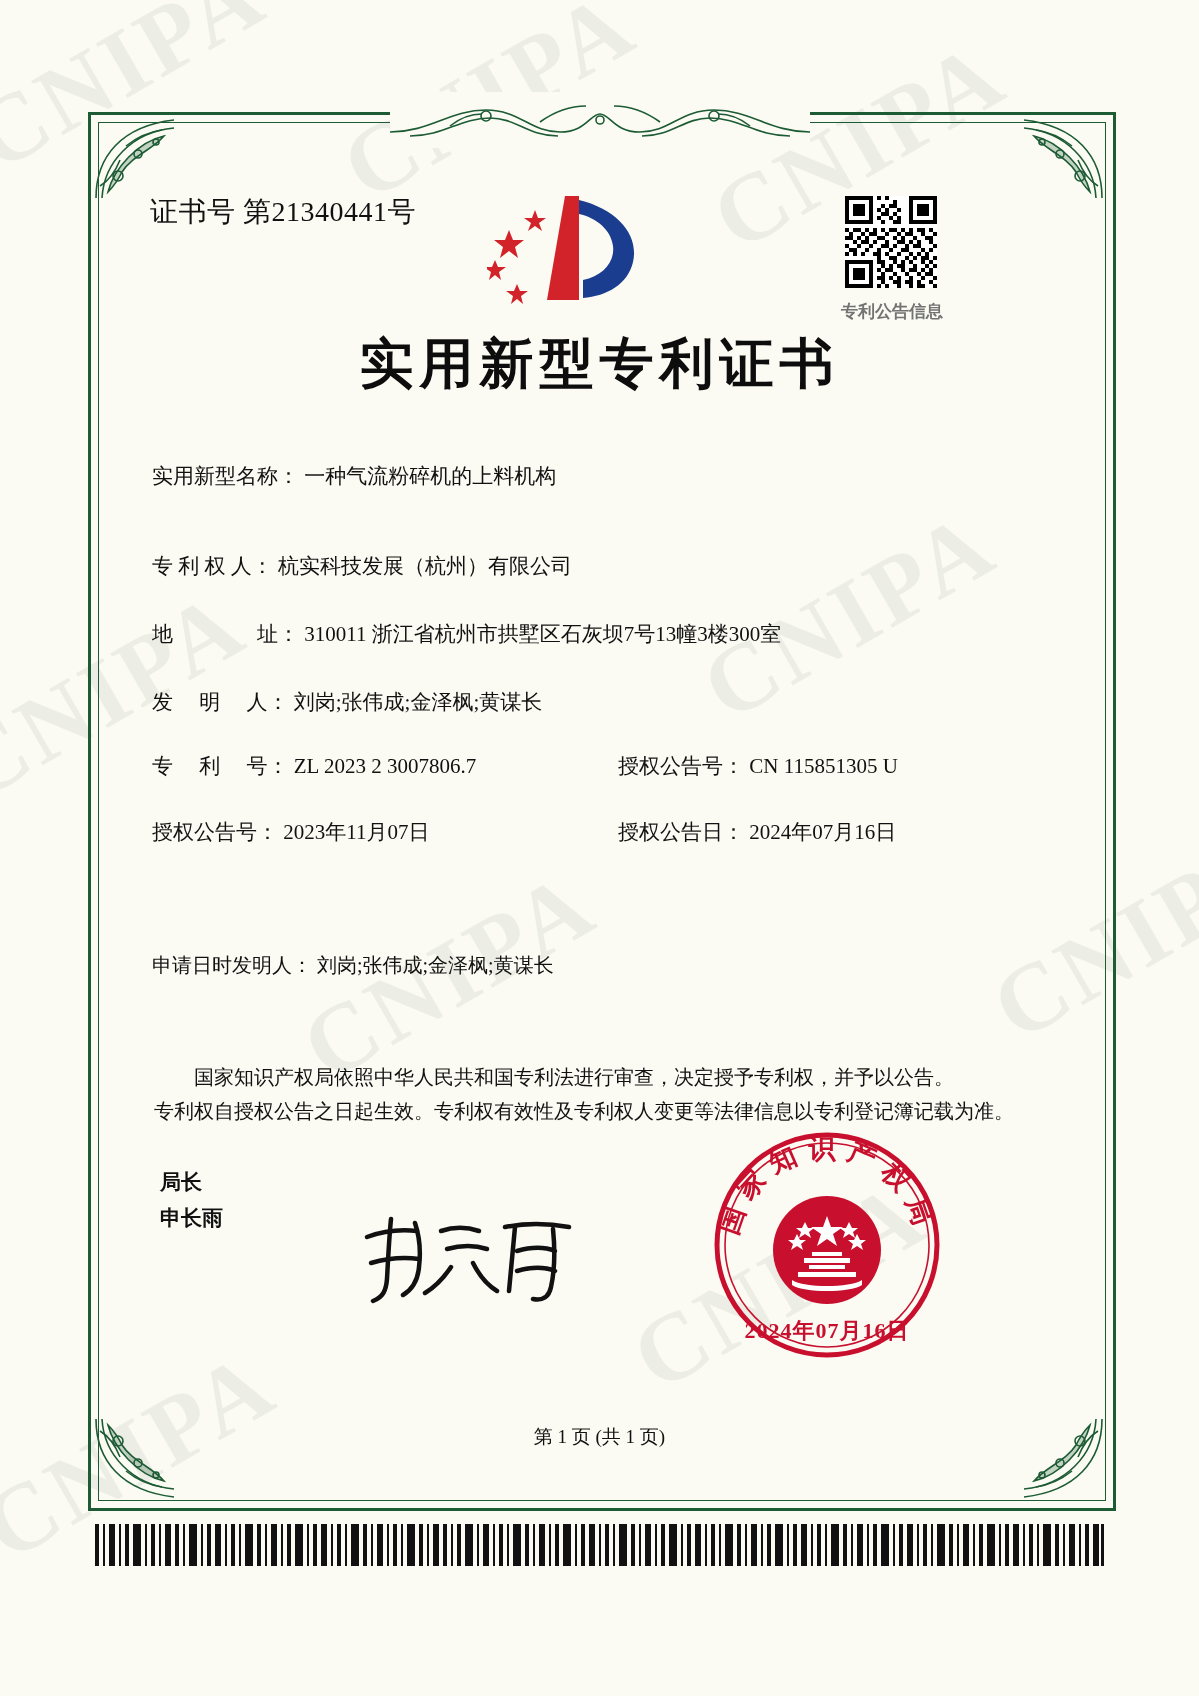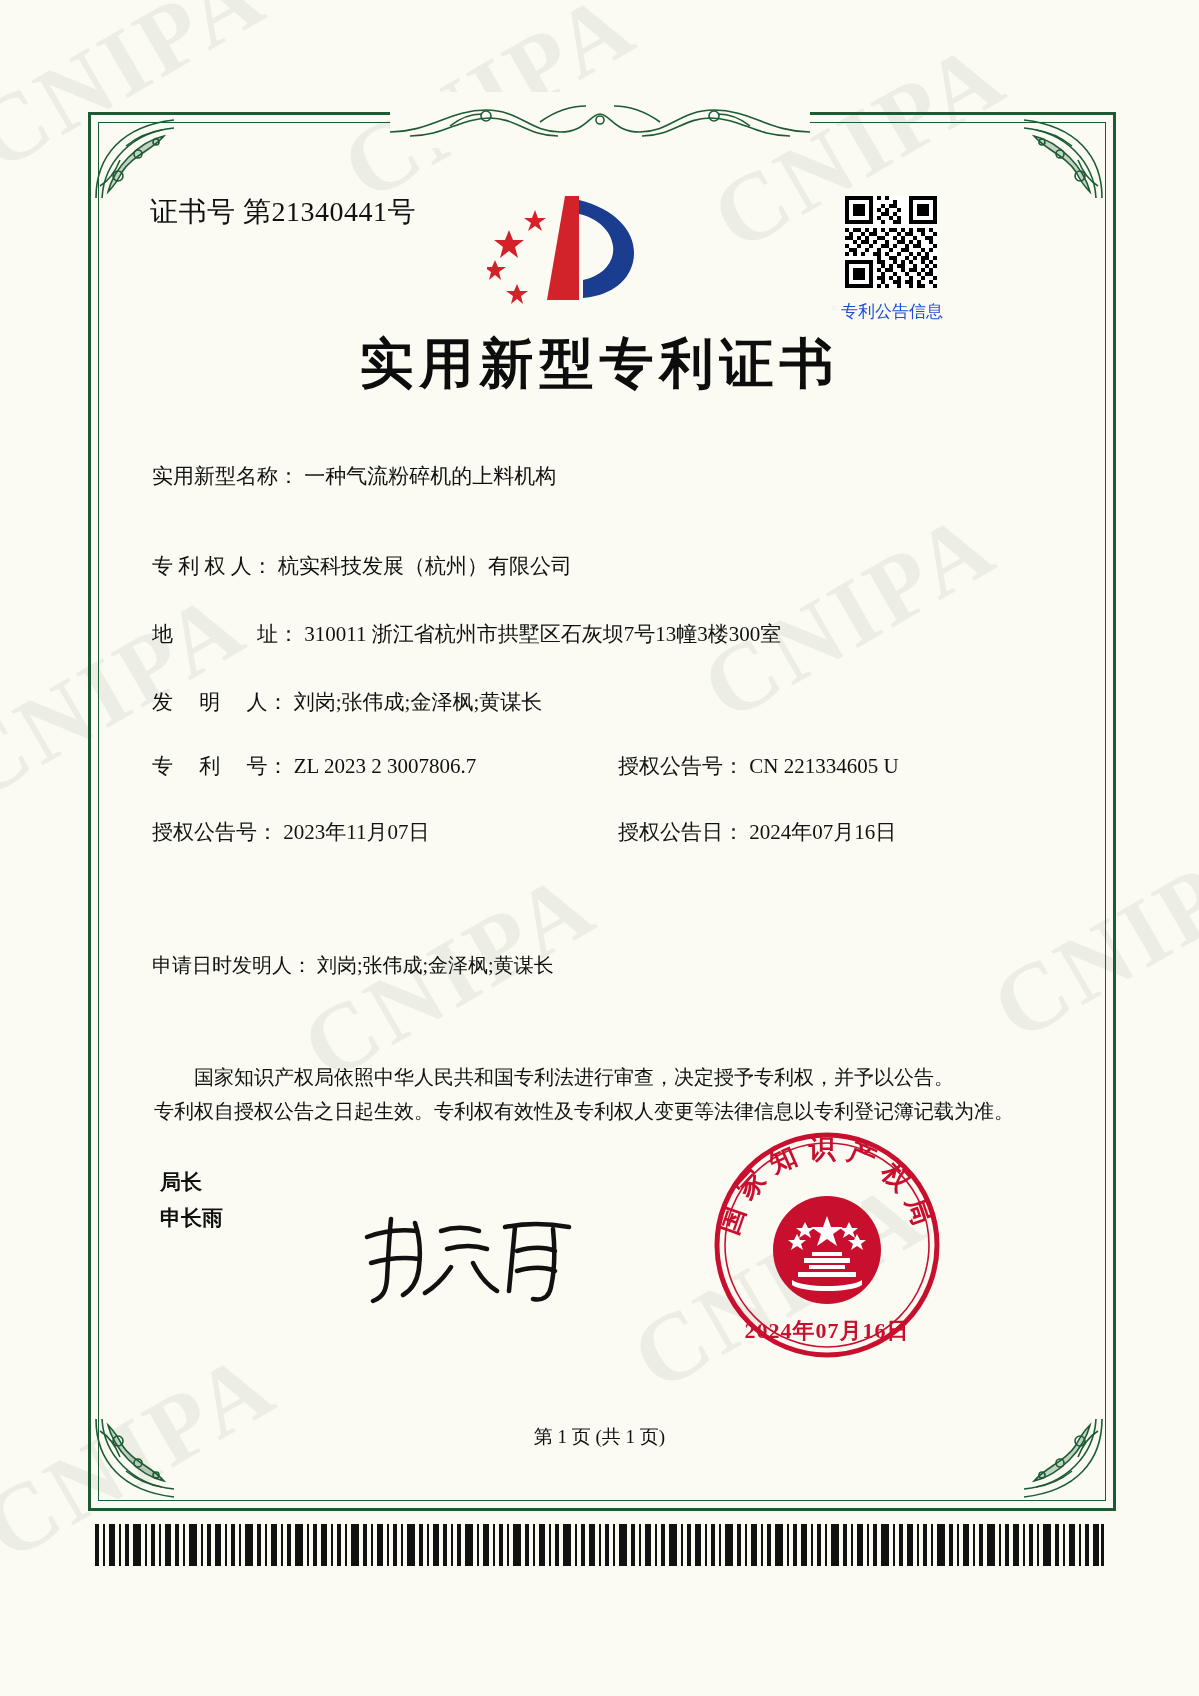--- a/index.html
+++ b/index.html
@@ -112,21 +112,22 @@
     width: 92px;
     height: 92px;
   }
   .qr-caption {
     position: absolute;
     left: 822px;
     top: 300px;
     width: 140px;
     text-align: center;
     font-size: 17px;
-    color: #1d4ed8;
+    color: #737373;
+    font-weight: bold;
   }
   .title {
     position: absolute;
     left: 0;
     right: 0;
     top: 328px;
     text-align: center;
     font-size: 54px;
     font-weight: bold;
     letter-spacing: 6px;
@@ -506,21 +507,21 @@
       <span class="val">刘岗;张伟成;金泽枫;黄谋长</span>
     </div>
 
     <div class="field f-patno">
       <span class="lbl">专　 利　 号：</span>
       <span class="val">ZL 2023 2 3007806.7</span>
     </div>
 
     <div class="field f-pubno">
       <span class="lbl">授权公告号：</span>
-      <span class="val">CN 221334605 U</span>
+      <span class="val">CN 115851305 U</span>
     </div>
 
     <div class="field f-appdate">
       <span class="lbl">授权公告号：</span>
       <span class="val">2023年11月07日</span>
     </div>
 
     <div class="field f-pubdate">
       <span class="lbl">授权公告日：</span>
       <span class="val">2024年07月16日</span>

